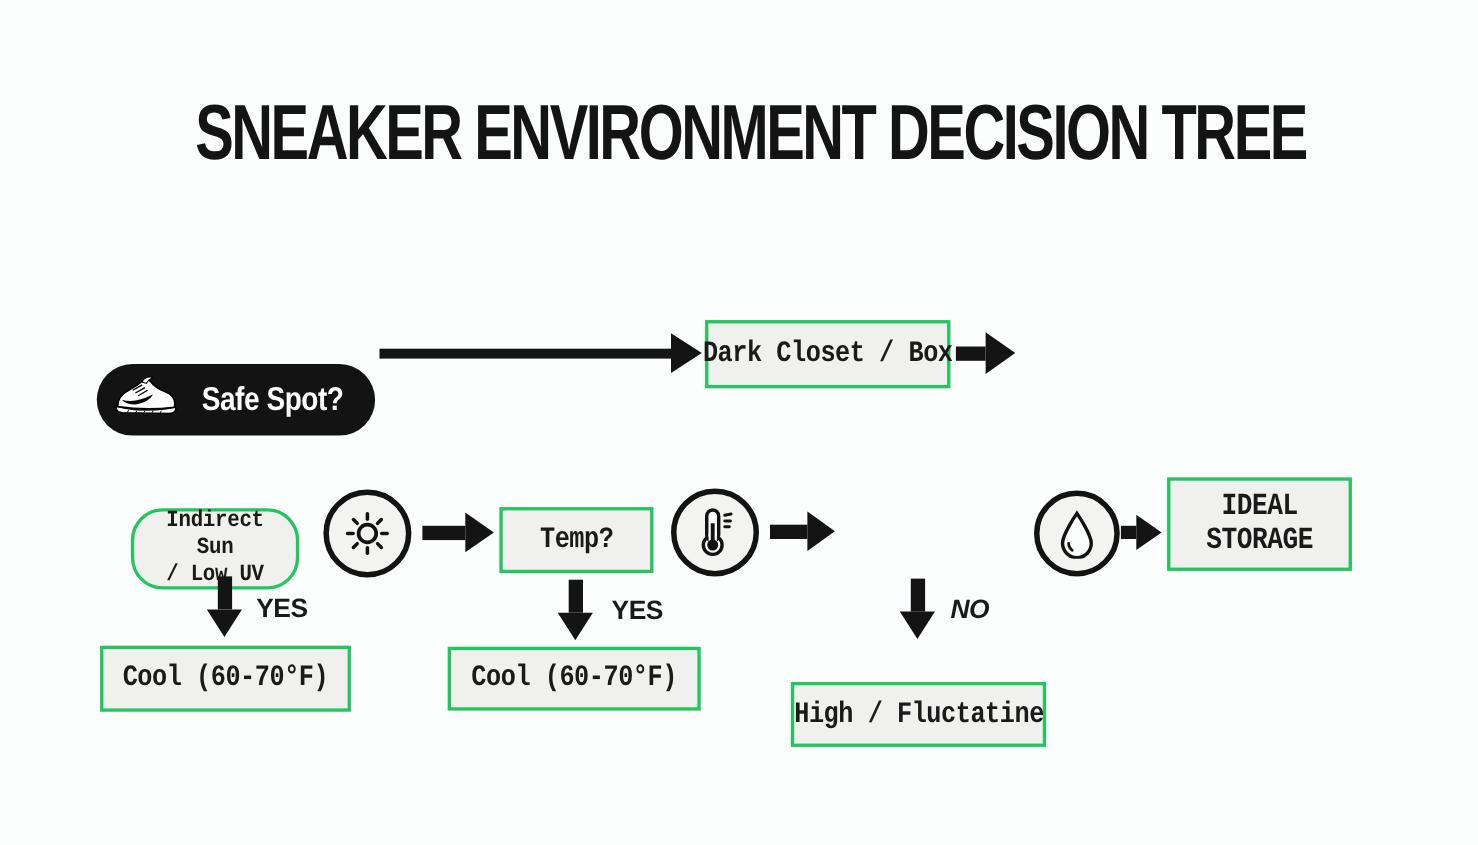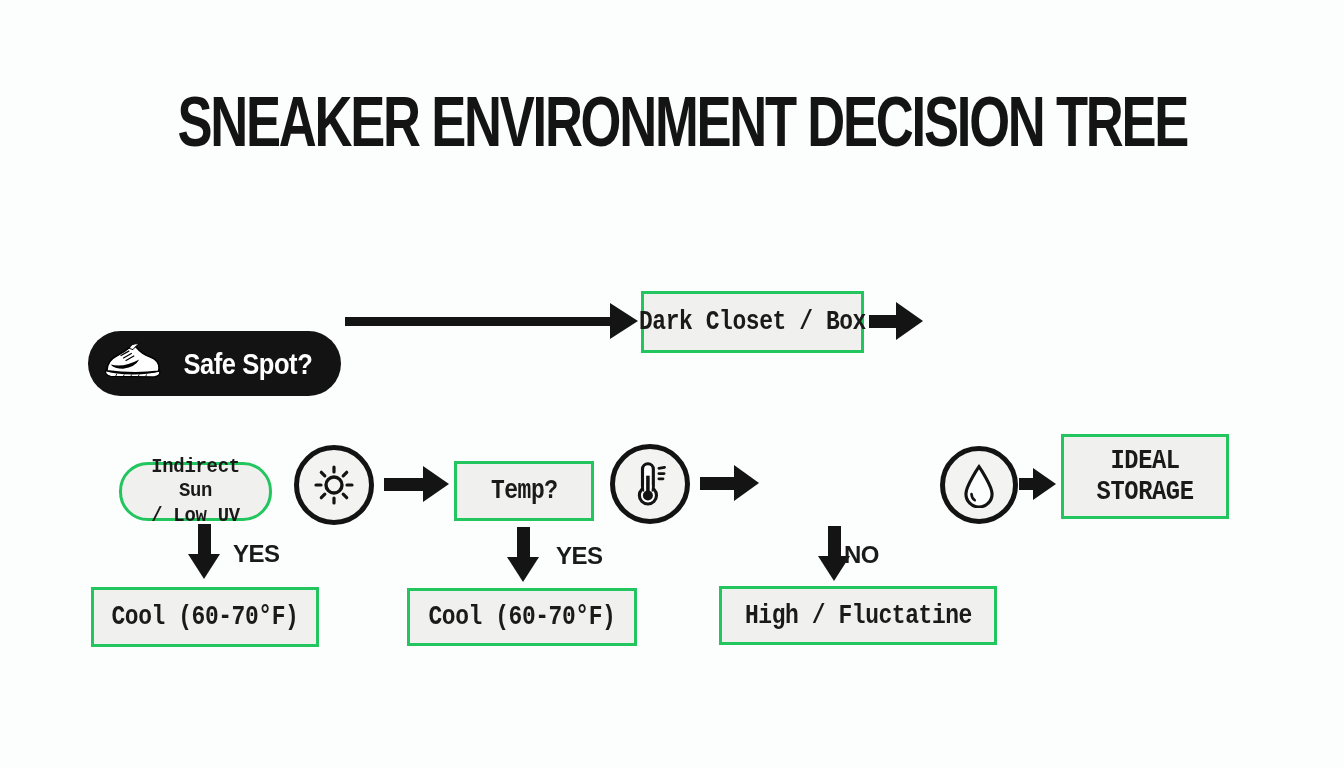--- a/index.html
+++ b/index.html
@@ -39,39 +39,39 @@
   .a5{left:1019px;top:468px;} .a5 .shaft{width:14px;height:12px;} .a5 .head{border-width:16px 0 16px 23px;}
 
   
   .arrow-v{position:absolute;display:flex;flex-direction:column;align-items:center;}
   .arrow-v .vshaft{width:13px;height:30px;background:#141414;}
   .arrow-v .vhead{width:0;height:0;border-style:solid;border-width:25px 16px 0 16px;
                   border-color:#141414 transparent transparent transparent;}
   .v1{left:188px;top:524px;} .v2{left:507px;top:527px;} .v3{left:818px;top:526px;}
 
   .branch-label{position:absolute;font-weight:bold;font-size:24px;letter-spacing:-0.5px;}
-  .yes1{left:233px;top:540px;} .yes2{left:556px;top:542px;} .no1{left:844px;top:541px;}
+  .yes1{left:233px;top:540px;} .yes2{left:556px;top:542px;} .no1{left:864px;top:541px;font-style:italic;}
 
   
   .icon-circle{position:absolute;box-sizing:border-box;border-radius:50%;border:5px solid #131313;
                background:#f3f3f1;display:flex;align-items:center;justify-content:center;}
   .c-sun{left:294px;top:445px;width:80px;height:80px;}
   .c-thermo{left:610px;top:444px;width:80px;height:80px;}
   .c-drop{left:940px;top:446px;width:78px;height:78px;}
 
   
   .b-dark{left:641px;top:291px;width:223px;height:62px;}
   .b-hot{left:926px;top:291px;width:230px;height:62px;}
-  .b-indirect{left:119px;top:462px;width:153px;height:59px;border-radius:29px;}
+  .b-indirect{left:119px;top:462px;width:153px;height:74px;border-radius:29px;}
   .b-temp{left:454px;top:461px;width:140px;height:60px;align-items:center;}
   .b-humidity{left:760px;top:460px;width:165px;height:59px;}
   .b-ideal{left:1061px;top:434px;width:168px;height:85px;}
   .b-cool1{left:91px;top:587px;width:228px;height:60px;}
   .b-cool2{left:407px;top:588px;width:230px;height:58px;}
-  .b-high{left:719px;top:586px;width:278px;height:59px;}
+  .b-high{left:719px;top:620px;width:232px;height:59px;}
 </style>
 </head>
 <body>
 
 <div class="stage">
 
   <div class="title">
     <span class="t">SNEAKER ENVIRONMENT DECISION TREE</span>
   </div>
 

